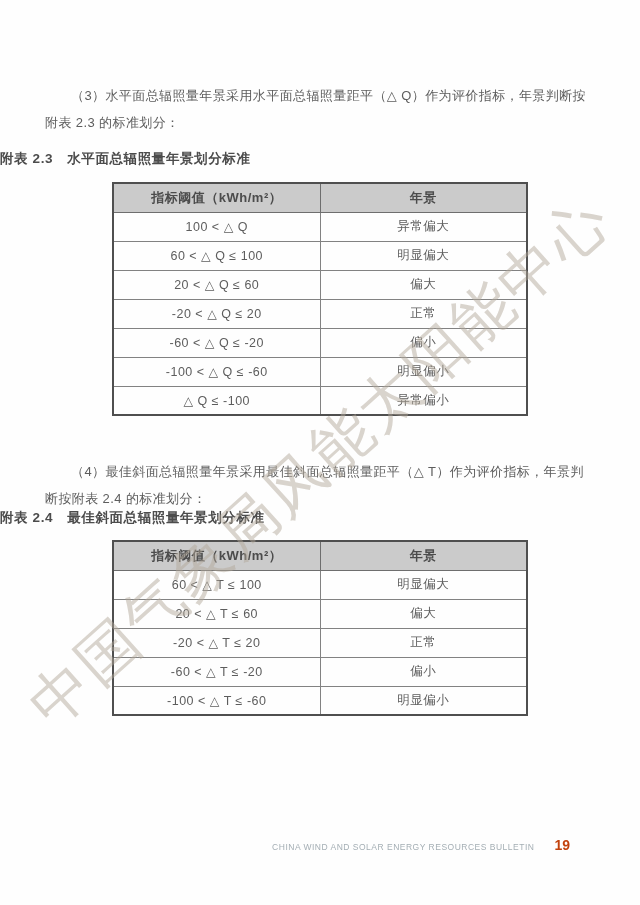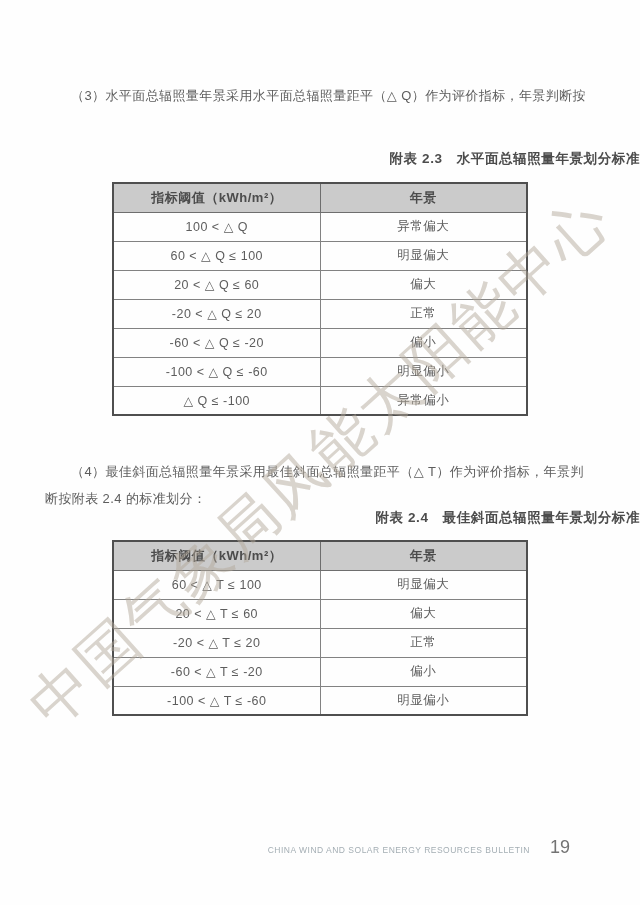--- a/index.html
+++ b/index.html
@@ -44,21 +44,21 @@
   .para .line { white-space: nowrap; }
   .para .line.indent { padding-left: 26px; }
   .para-3 { top: 82px; }
   .para-4 { top: 446px; margin-top: 12px; }
 
   
   .table-title {
     position: absolute;
     left: 0;
     width: 640px;
-    text-align: right;
+    text-align: left;
     font-size: 13.5px;
     font-weight: bold;
     color: #4c4c4c;
     letter-spacing: 0.6px;
     z-index: 1;
   }
   .title-1 { top: 150px; }
   .title-2 { top: 509px; }
 
   
@@ -102,34 +102,35 @@
     align-items: baseline;
     gap: 20px;
     z-index: 1;
   }
   .footer-text {
     font-size: 8.5px;
     color: #a4aeb4;
     letter-spacing: 0.5px;
   }
   .page-number {
-    font-size: 18px;
-    font-weight: normal;
-    color: #737373;
+    font-size: 14px;
+    font-weight: bold;
+    color: #c2410c;
   }
 </style>
 </head>
 <body>
 
 <div class="page">
 
   <div class="watermark">中国气象局风能太阳能中心</div>
 
   <div class="para para-3">
     <div class="line indent">（3）水平面总辐照量年景采用水平面总辐照量距平（△ Q）作为评价指标，年景判断按</div>
+    <div class="line">附表 2.3 的标准划分：</div>
   </div>
 
   <div class="table-title title-1">附表 2.3　水平面总辐照量年景划分标准</div>
 
   <table class="data-table table-1">
     <thead>
       <tr>
         <th>指标阈值（kWh/m²）</th>
         <th>年景</th>
       </tr>

